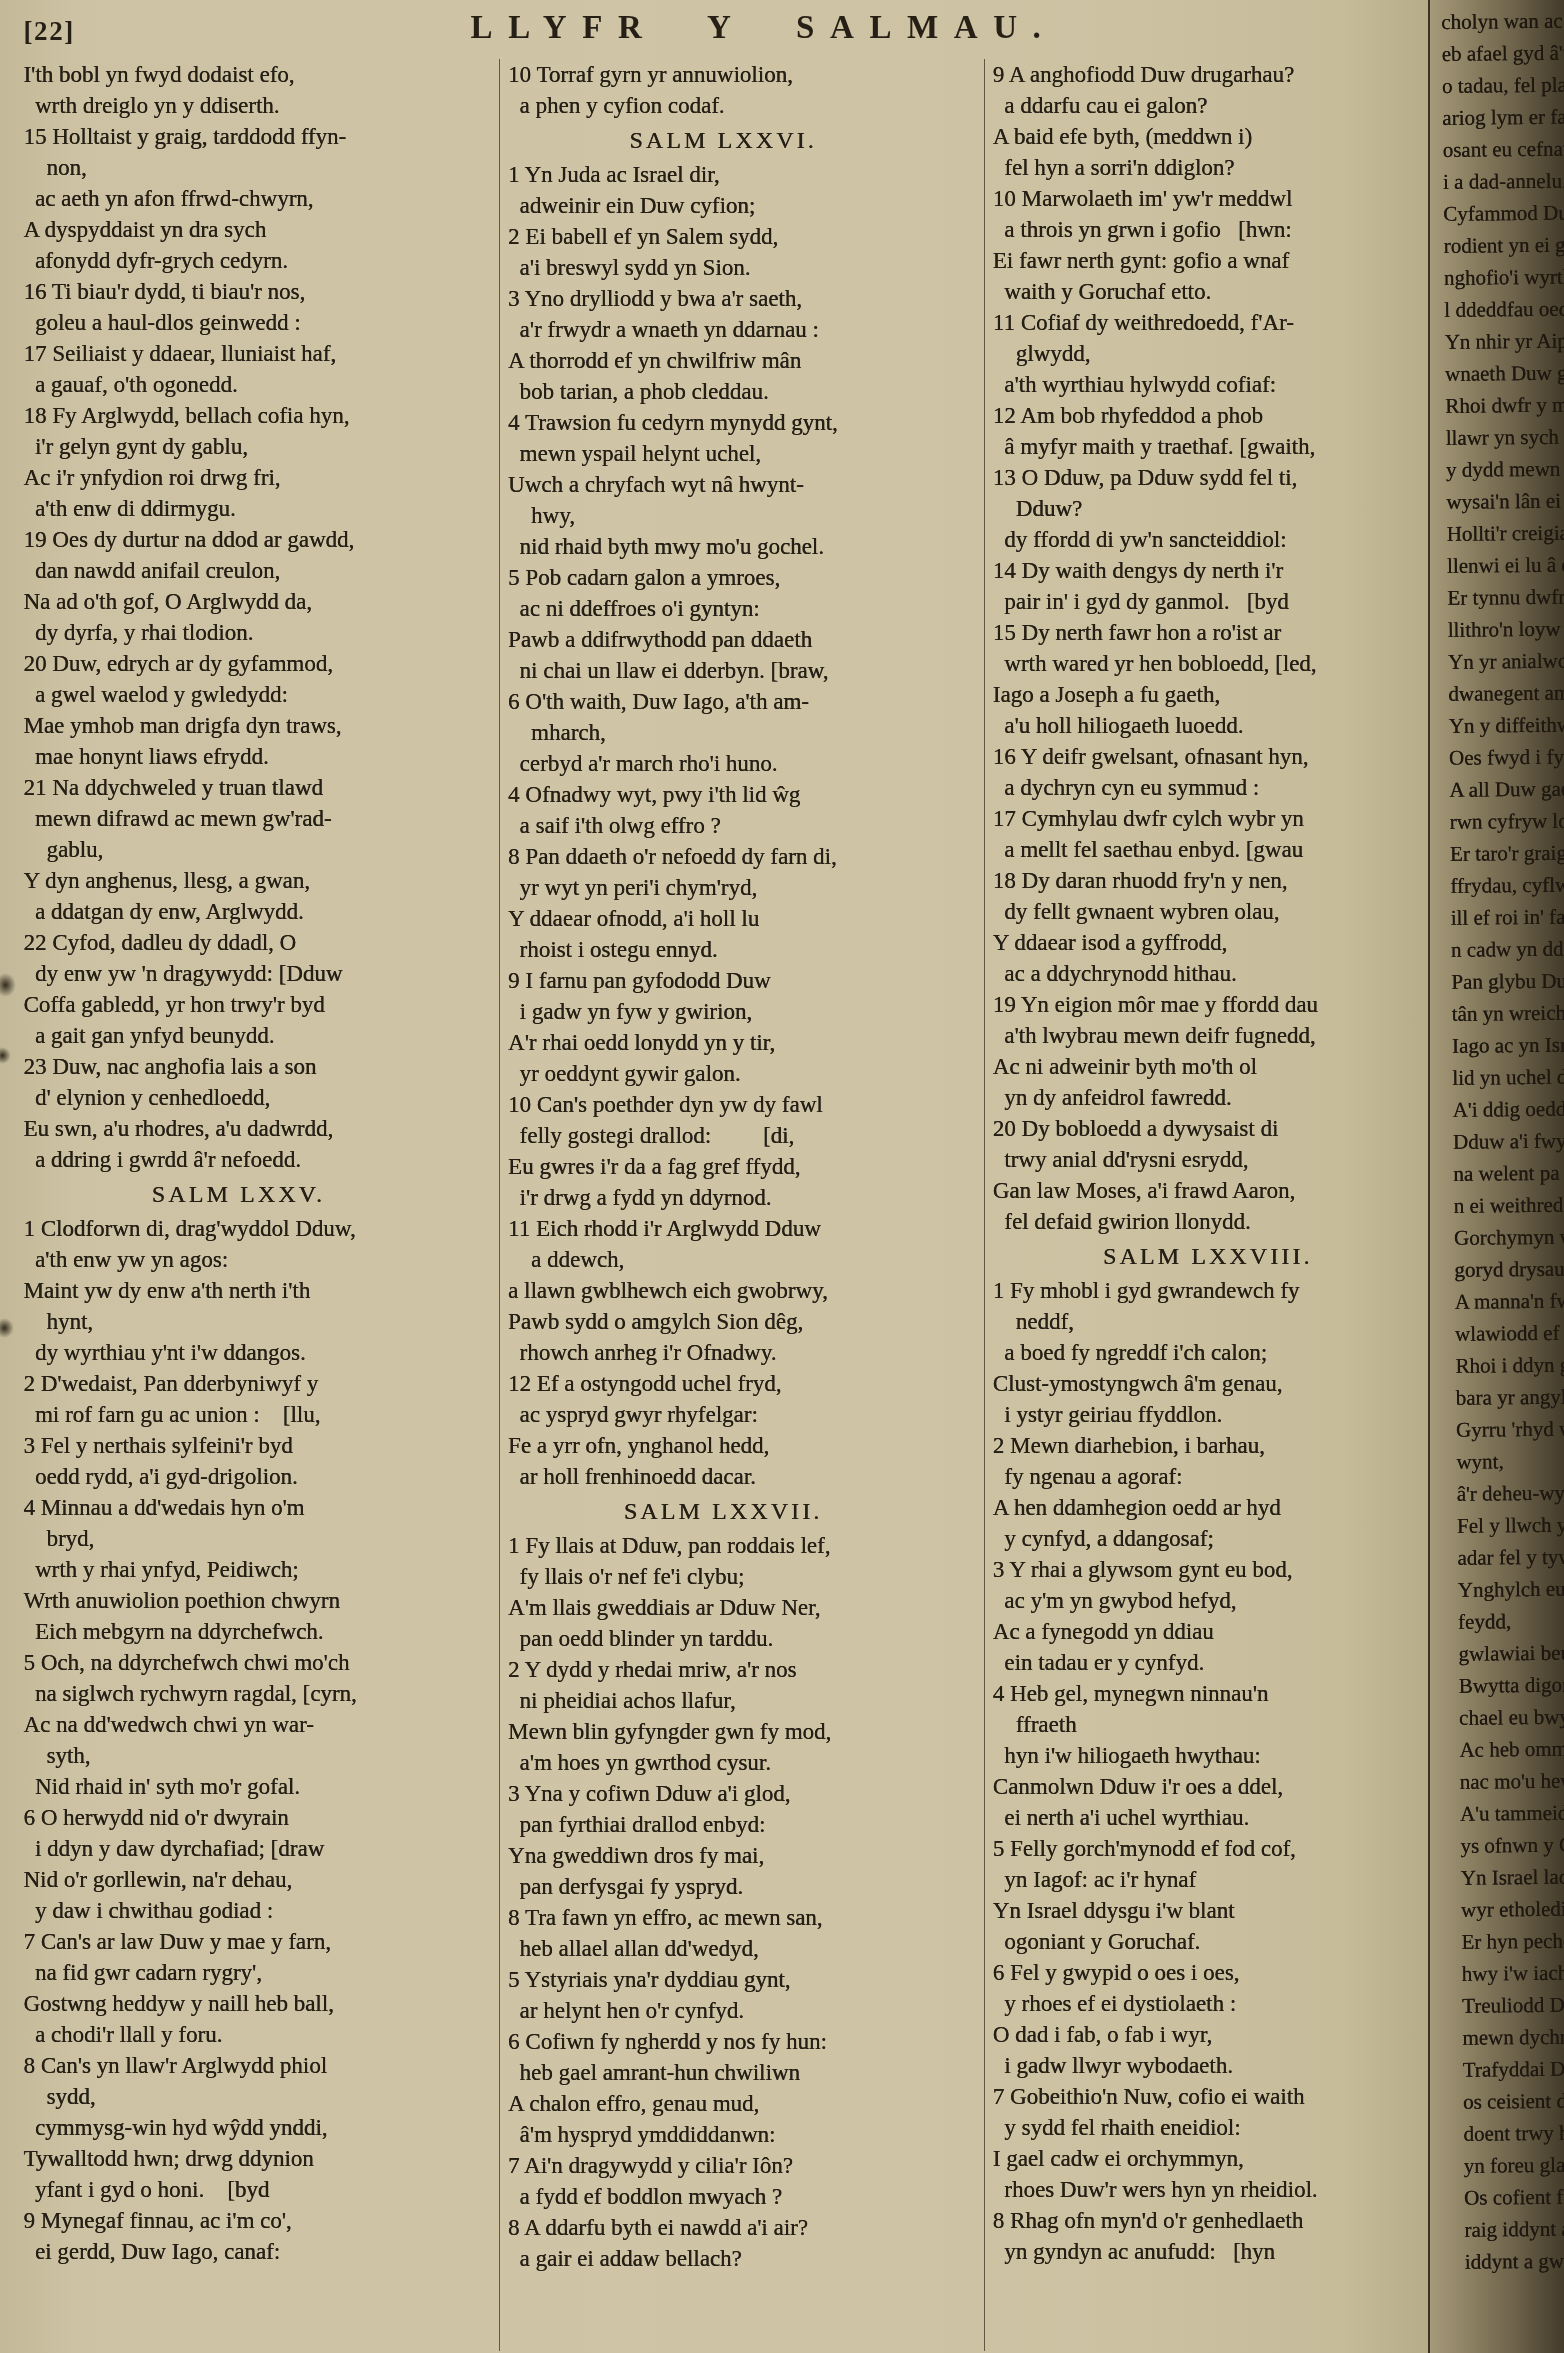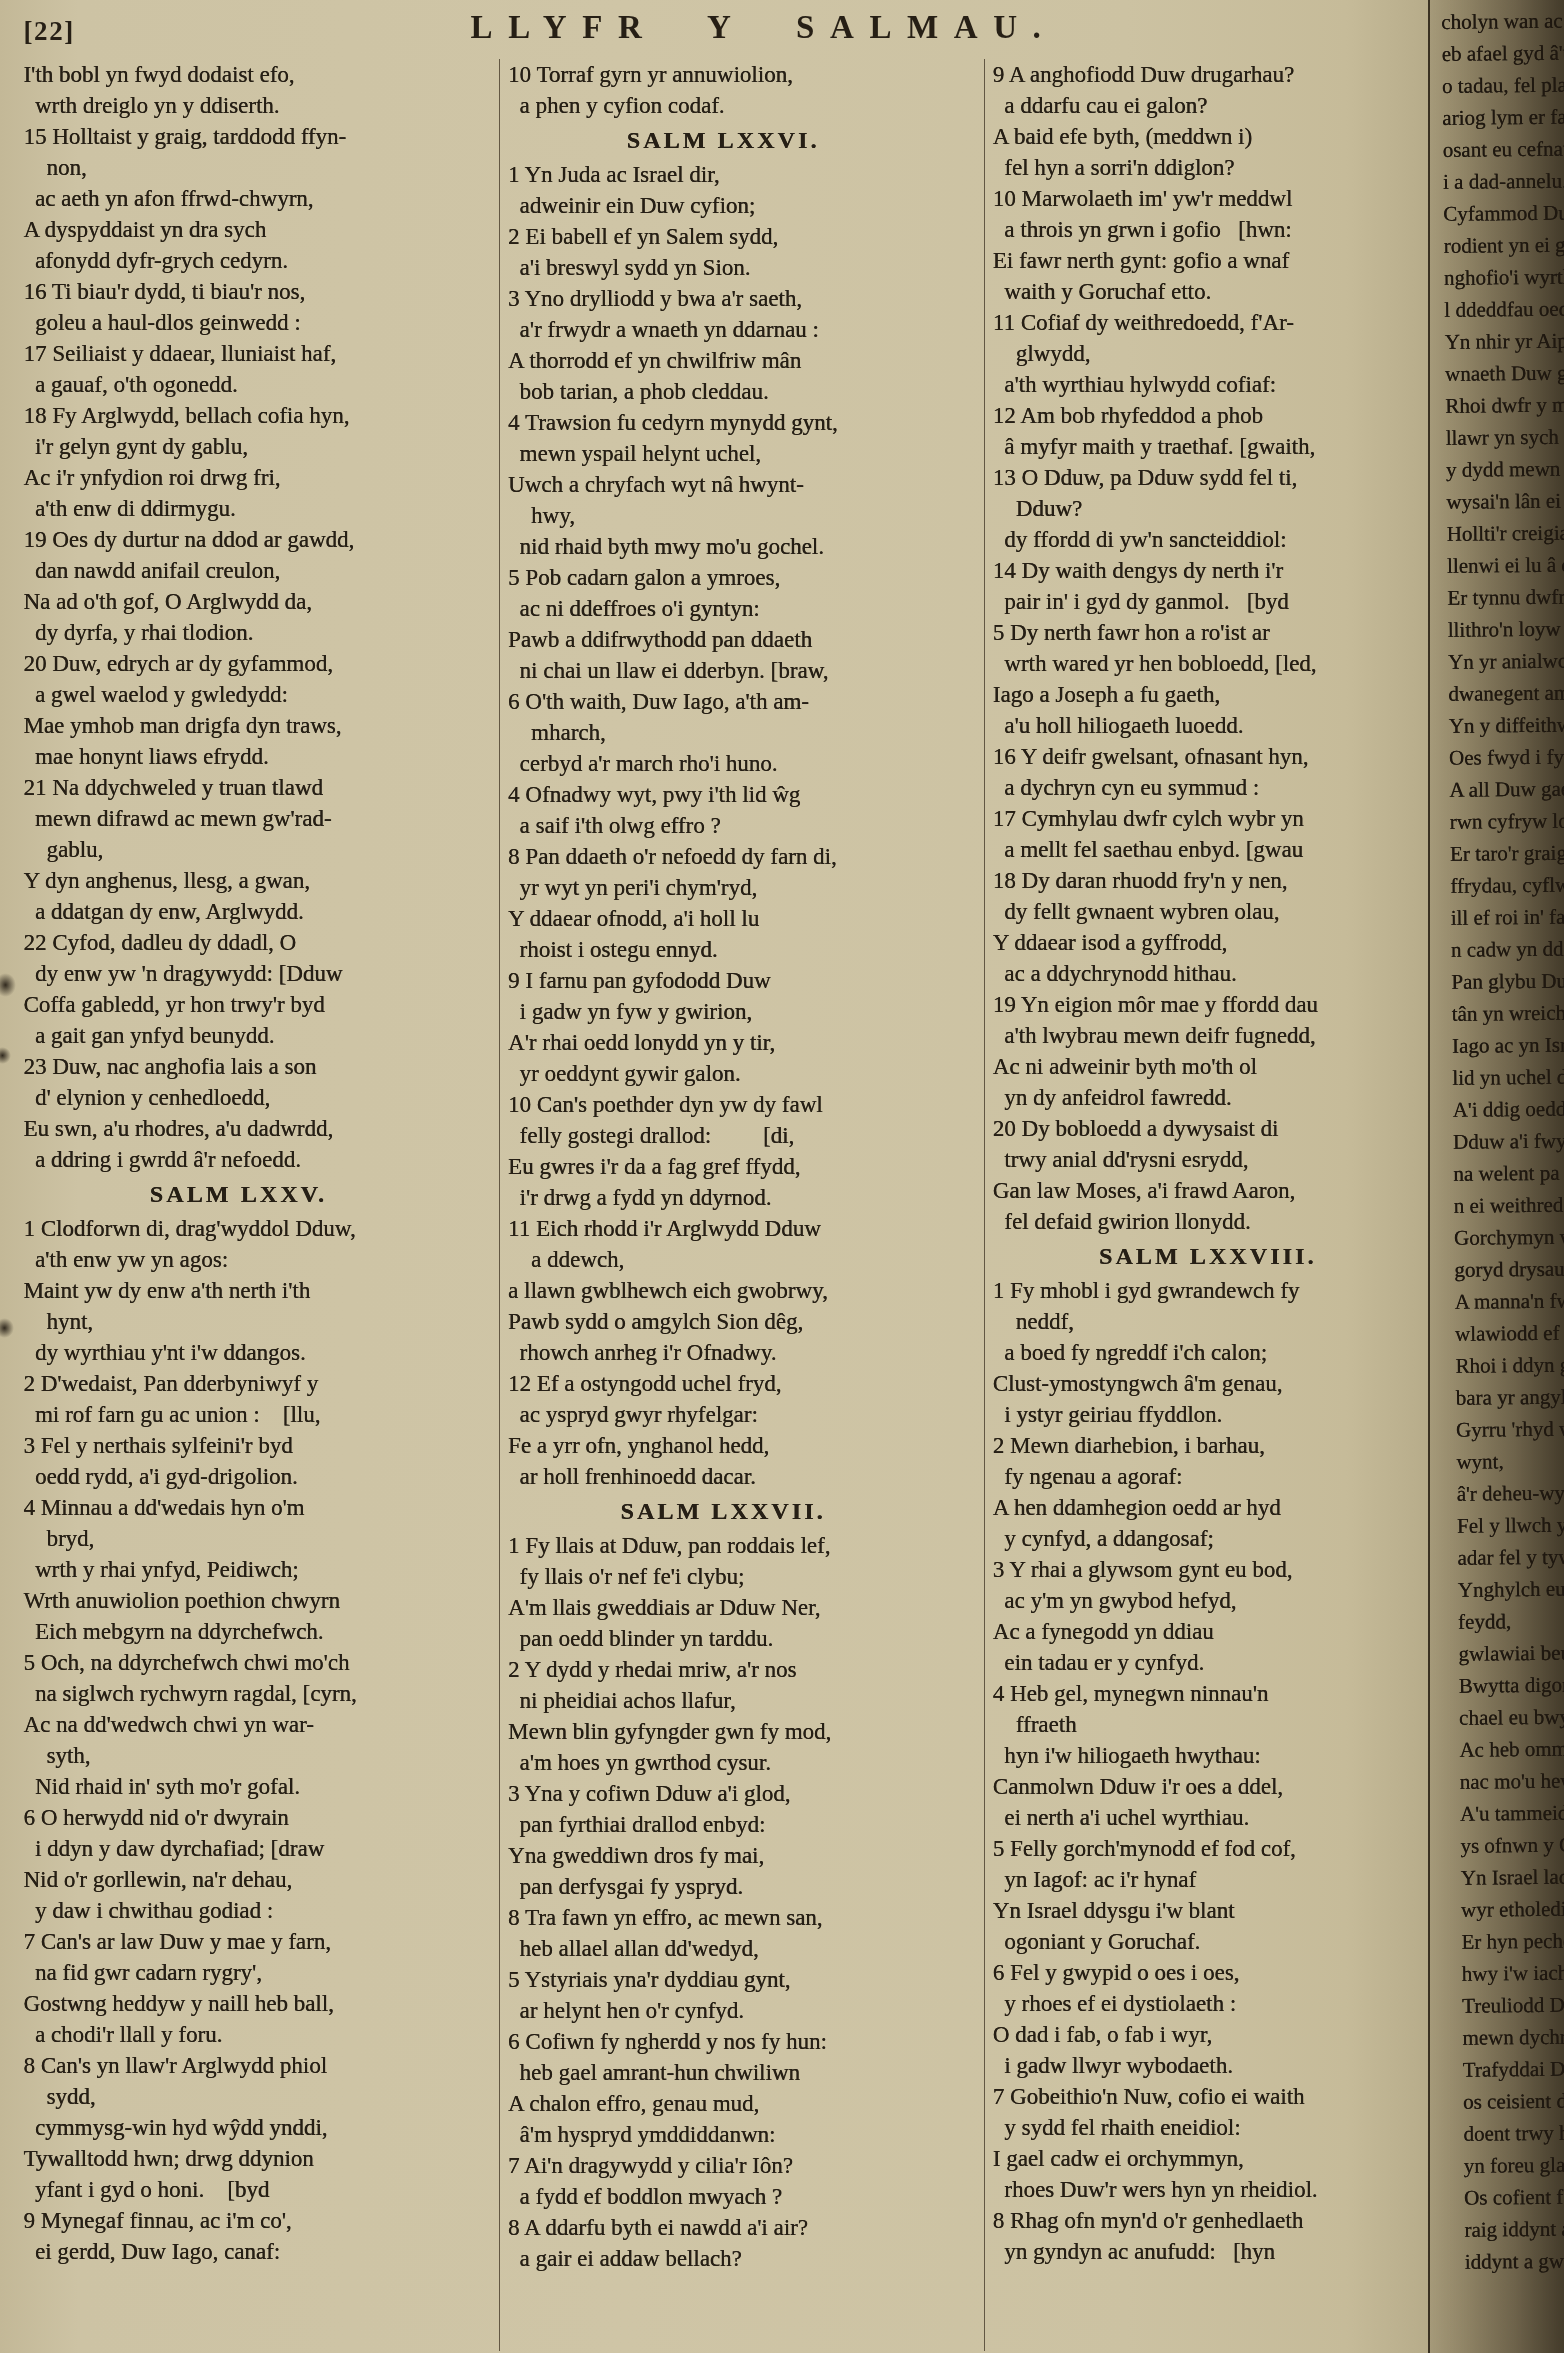--- a/index.html
+++ b/index.html
@@ -13,21 +13,21 @@
   .page-number{position:absolute;left:23.5px;top:6.3px;font-size:27px;font-weight:bold;letter-spacing:1.6px;}
   .title{margin:0;text-align:center;font-size:33px;font-weight:bold;letter-spacing:15.6px;word-spacing:27px;}
   .columns{position:absolute;top:59px;left:15.6px;width:1415px;bottom:3.1px;display:flex;gap:38px;}
   .col{flex:1 1 0;padding:0 7.8px 0 7.8px;overflow:hidden;}
   .col + .col{border-left:1.6px solid rgba(52,42,26,0.7);}
   .verse-line{
     font-size:23px;line-height:31px;white-space:pre-wrap;
     text-shadow:0.3px 0 0 currentColor;
   }
   .psalm-heading{
-    font-size:24px;line-height:38px;text-align:center;font-weight:bold;
+    font-size:24px;line-height:38px;text-align:center;font-weight:normal;
     letter-spacing:3.1px;text-shadow:0.3px 0 0 currentColor;
   }
   .gutter{
     position:absolute;top:0;right:0;width:135px;height:2354px;overflow:hidden;
     background:linear-gradient(90deg,rgba(96,82,56,0.20) 0%,rgba(92,79,54,0.40) 28%,rgba(72,61,42,0.58) 62%,rgba(46,38,25,0.80) 100%);
     border-left:2.3px solid rgba(40,32,18,0.45);
   }
   .gutter-text{padding:6.3px 0 0 11px;transform:rotate(-0.6deg);transform-origin:top left;}
   .gutter-line{
     font-size:21px;line-height:32px;white-space:nowrap;color:#1f1810;
@@ -207,21 +207,21 @@
         <div class="verse-line">11 Cofiaf dy weithredoedd, f'Ar-</div>
         <div class="verse-line">    glwydd,</div>
         <div class="verse-line">  a'th wyrthiau hylwydd cofiaf:</div>
         <div class="verse-line">12 Am bob rhyfeddod a phob</div>
         <div class="verse-line">  â myfyr maith y traethaf. [gwaith,</div>
         <div class="verse-line">13 O Dduw, pa Dduw sydd fel ti,</div>
         <div class="verse-line">    Dduw?</div>
         <div class="verse-line">  dy ffordd di yw'n sancteiddiol:</div>
         <div class="verse-line">14 Dy waith dengys dy nerth i'r</div>
         <div class="verse-line">  pair in' i gyd dy ganmol.   [byd</div>
-        <div class="verse-line">5 Dy nerth fawr hon a ro'ist ar</div>
+        <div class="verse-line">15 Dy nerth fawr hon a ro'ist ar</div>
         <div class="verse-line">  wrth wared yr hen bobloedd, [led,</div>
         <div class="verse-line">Iago a Joseph a fu gaeth,</div>
         <div class="verse-line">  a'u holl hiliogaeth luoedd.</div>
         <div class="verse-line">16 Y deifr gwelsant, ofnasant hyn,</div>
         <div class="verse-line">  a dychryn cyn eu symmud :</div>
         <div class="verse-line">17 Cymhylau dwfr cylch wybr yn</div>
         <div class="verse-line">  a mellt fel saethau enbyd. [gwau</div>
         <div class="verse-line">18 Dy daran rhuodd fry'n y nen,</div>
         <div class="verse-line">  dy fellt gwnaent wybren olau,</div>
         <div class="verse-line">Y ddaear isod a gyffrodd,</div>

